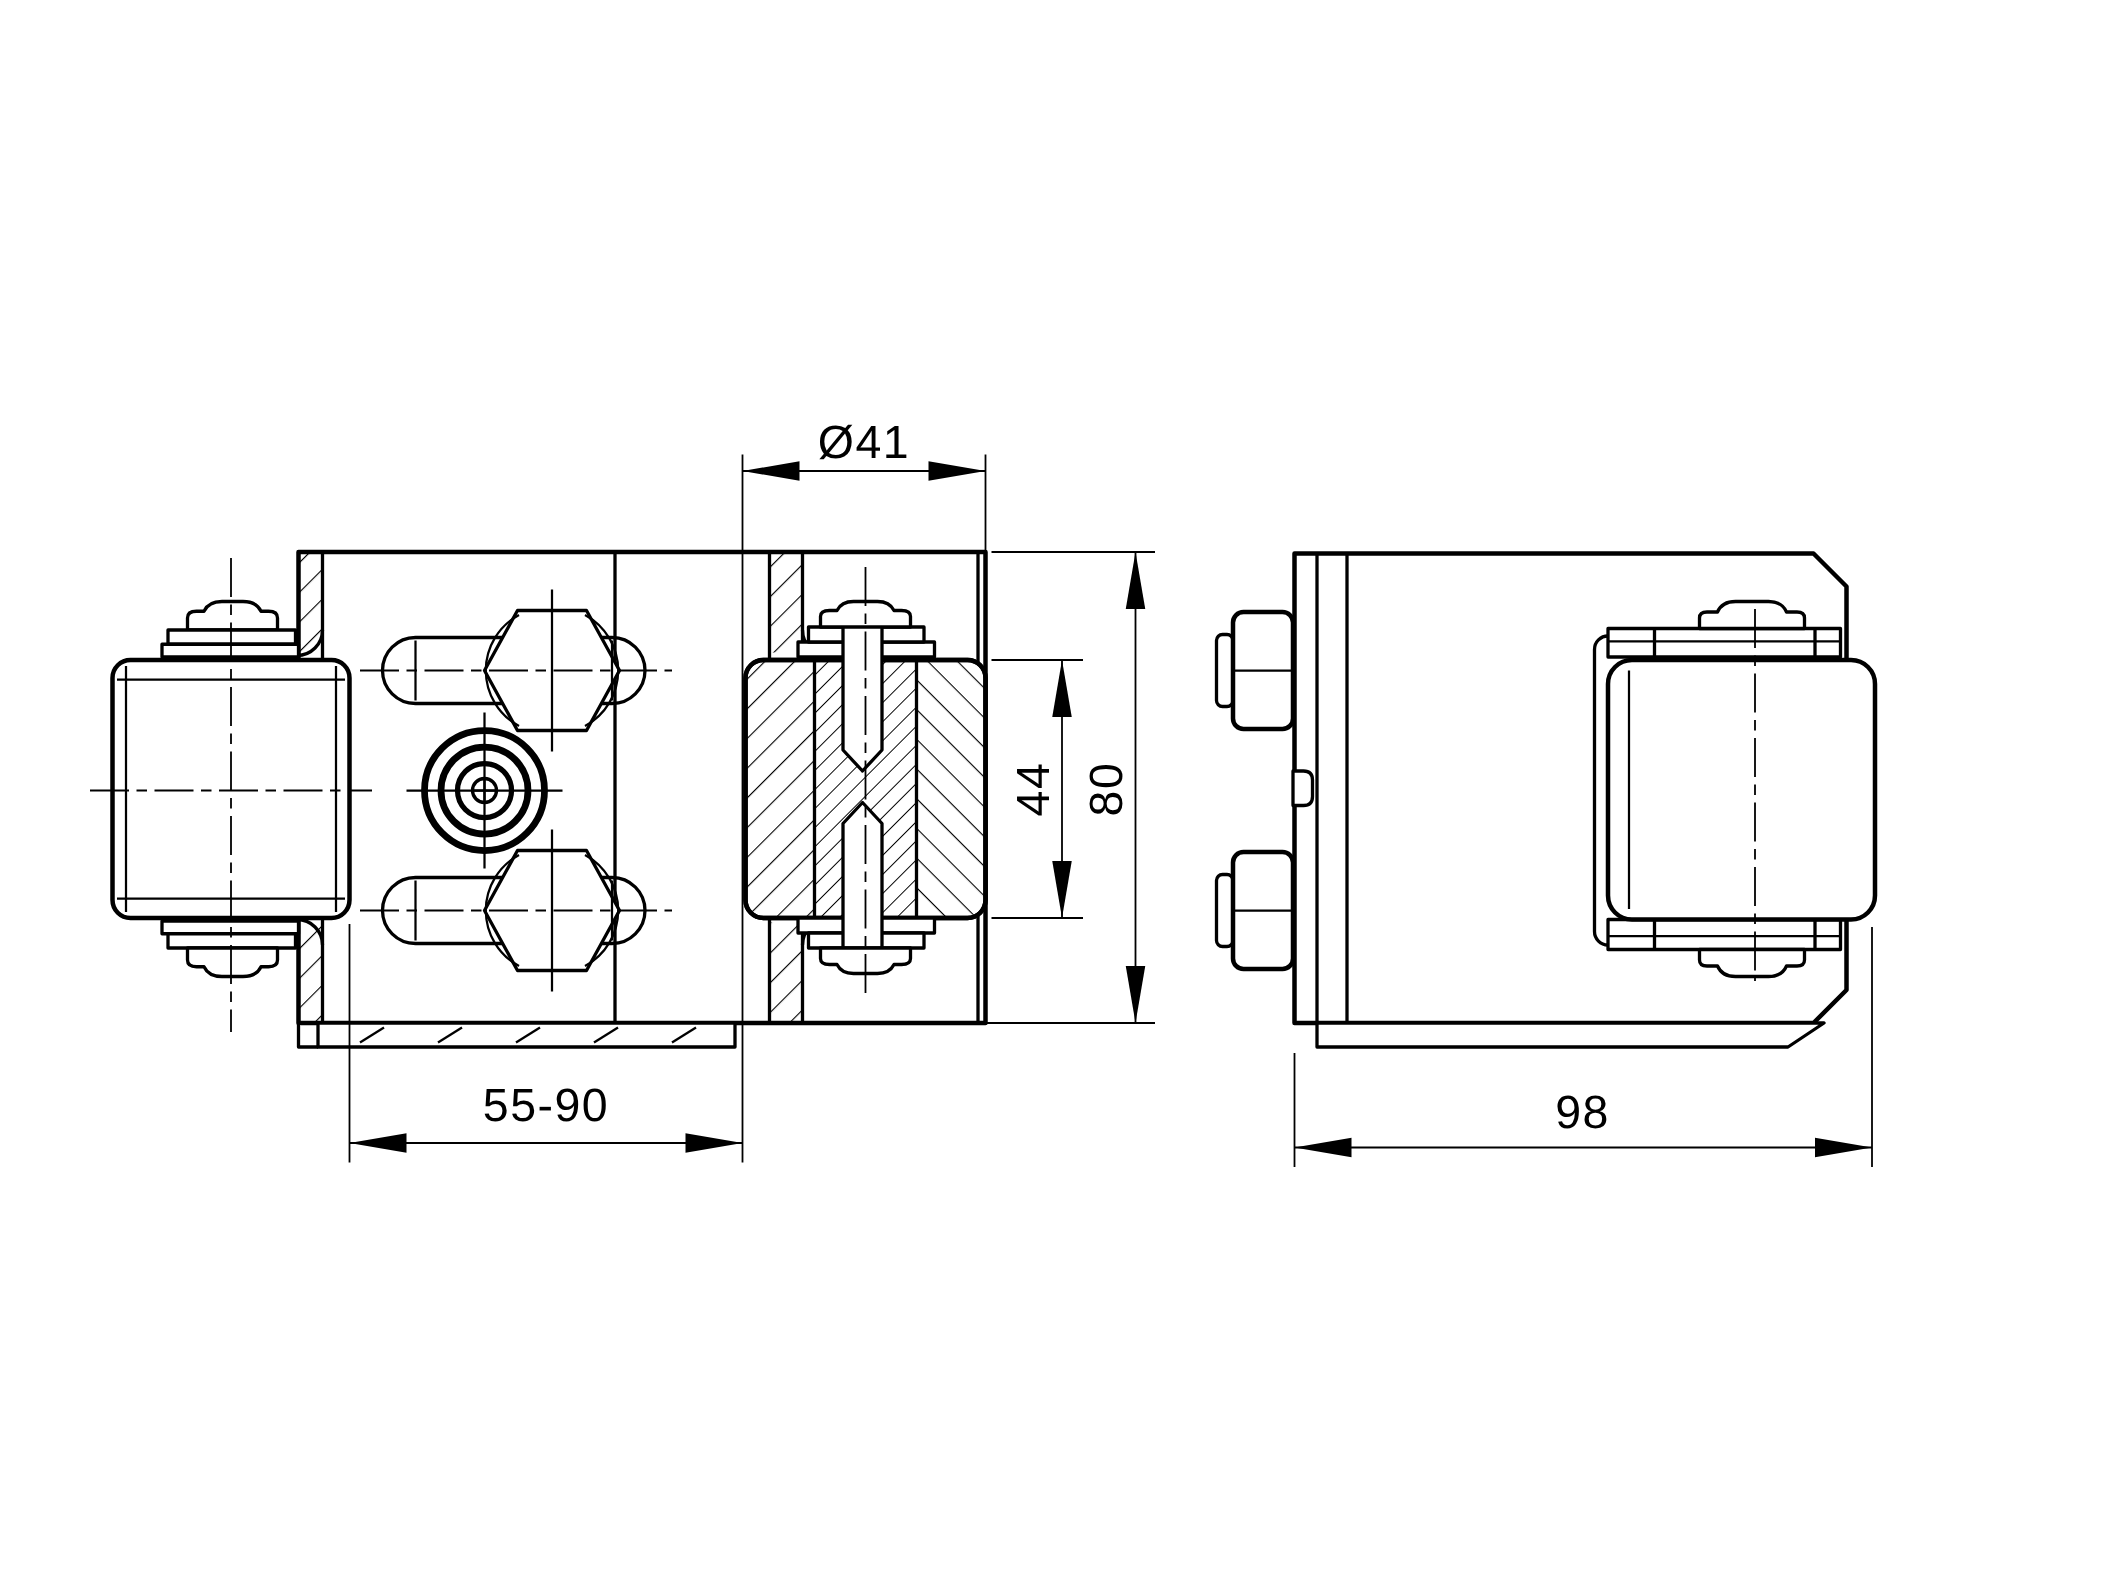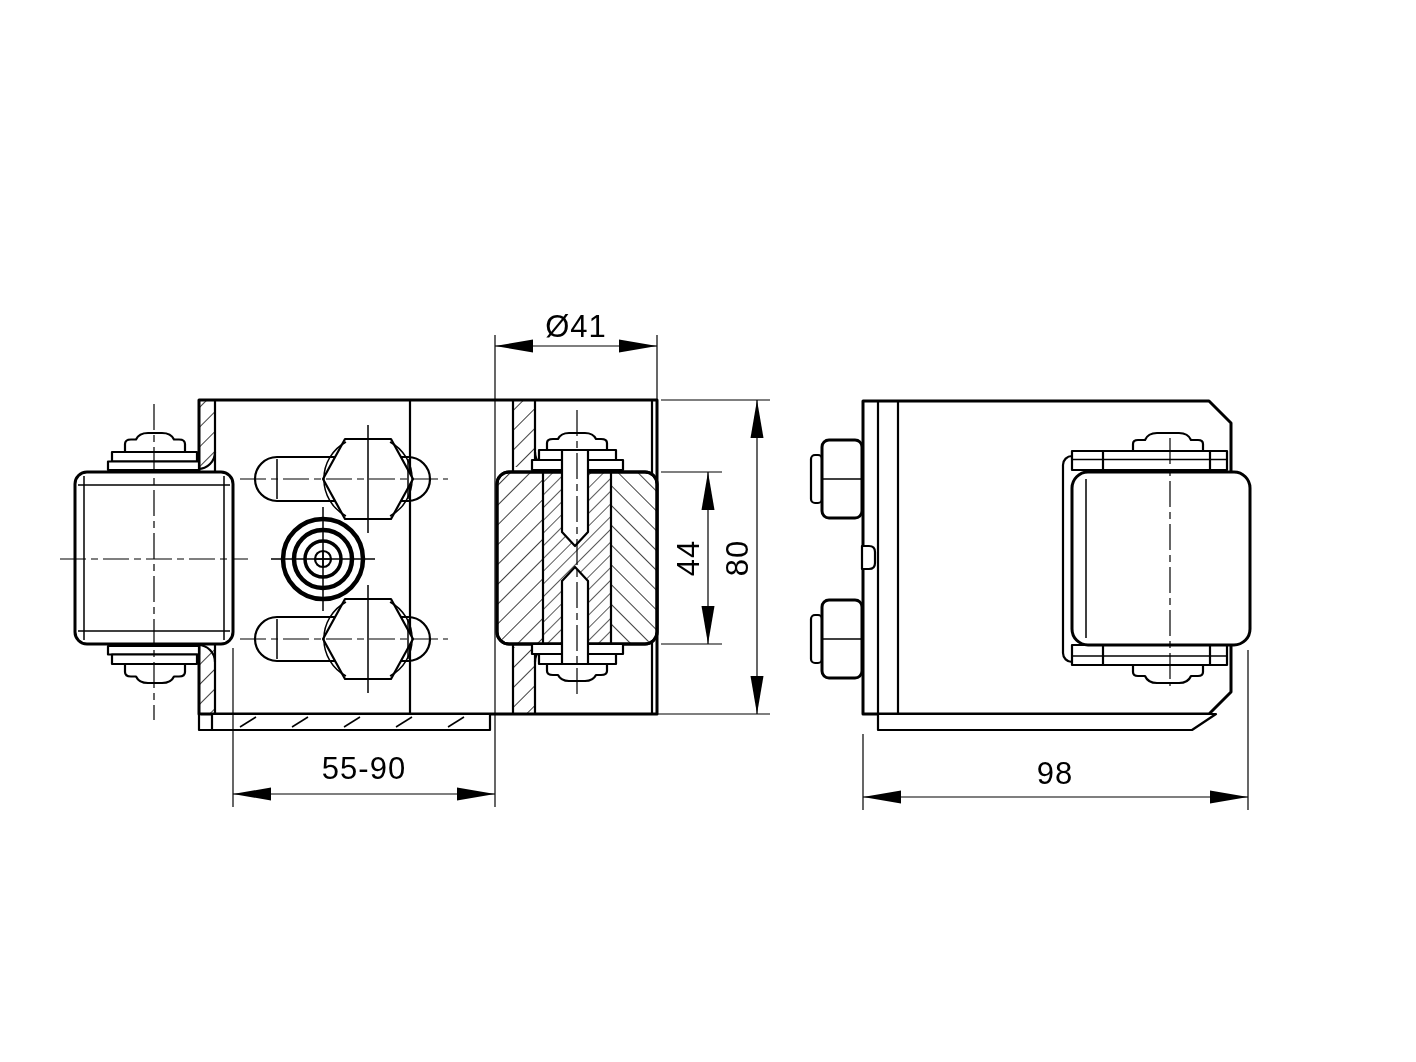--- a/index.html
+++ b/index.html
@@ -1,17 +1,17 @@
 <!DOCTYPE html>
 <html style="--ink: #000000; --paper: #ffffff;"><head>
 <meta charset="utf-8">
 <style>
   :root { --ink:#000000; --paper:#ffffff; }
   html,body { margin:0; padding:0; background:var(--paper); }
-  .stage { position:relative; width:1416px; height:929px; background:var(--paper); overflow:hidden;margin-top:32px; }
+  .stage { position:relative; width:1416px; height:929px; background:var(--paper); overflow:hidden; }
   svg { display:block; }
   
   .o3 { stroke:var(--ink); stroke-width:3;   fill:none; stroke-linejoin:round; }
   .o2 { stroke:var(--ink); stroke-width:2.2; fill:none; stroke-linejoin:round; }
   .t  { stroke:var(--ink); stroke-width:1.5; fill:none; }
   .d  { stroke:var(--ink); stroke-width:1.2; fill:none; }
   .cl { stroke:var(--ink); stroke-width:1.2; fill:none; stroke-dasharray:26 5 7 5; }
   .wf { fill:var(--paper); }
   .arr { fill:var(--ink); stroke:none; }
   .dimtxt { font-family:"Liberation Sans", sans-serif; font-size:31px; fill:var(--ink);

